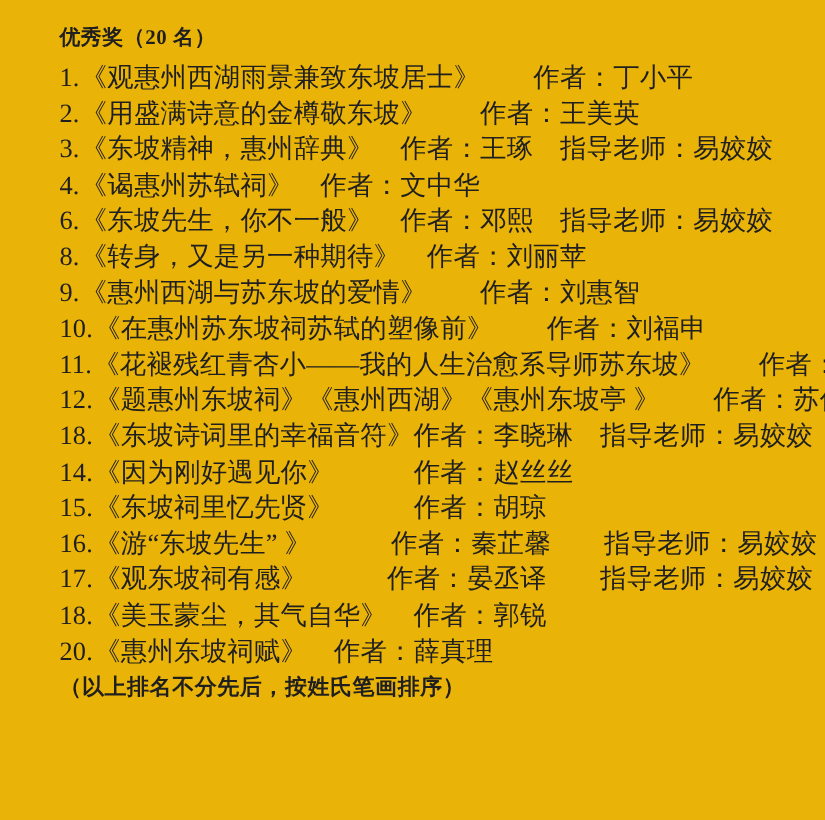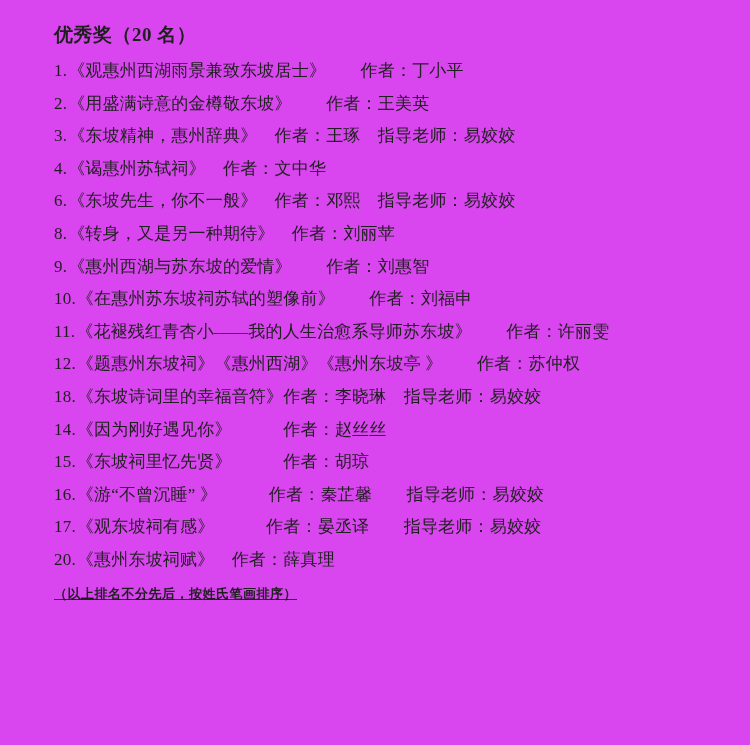--- a/index.html
+++ b/index.html
@@ -12,48 +12,47 @@
     height: 745px;
     overflow: hidden;
   }
   .doc {
     box-sizing: border-box;
     width: 750px;
     height: 745px;
     padding: 18px 16px 0 54px;
     font-family: "Liberation Serif", serif;
     color: #1f1f1f;
-    background: #d946ef;
+    background: #eab308;
   }
   .doc-title {
     margin: 0 0 3px 0;
     font-size: 19px;
     font-weight: bold;
     line-height: 34px;
     letter-spacing: 0.5px;
     white-space: pre;
   }
   .row {
     margin: 0;
-    font-size: 17px;
+    font-size: 24px;
     line-height: 32.6px;
     white-space: pre;
     letter-spacing: 0.2px;
   }
   .row .num {
     padding-right: 1px;
   }
   .footer-note {
     margin: 0;
-    font-size: 13px;
+    font-size: 20px;
     font-weight: bold;
     line-height: 33px;
     white-space: pre;
     letter-spacing: 0.5px;
-    text-decoration: underline;
   }
 </style>
 </head>
 <body>
 
 <div class="doc">
   <h1 class="doc-title">优秀奖（20 名）</h1>
   <div id="award-list">
   <p class="row"><span class="num">1.</span><span>《观惠州西湖雨景兼致东坡居士》</span><span>　　</span><span>作者：</span><span>丁小平</span><span></span><span></span><span></span></p>
 
@@ -76,22 +75,23 @@
   <p class="row"><span class="num">11.</span><span>《花褪残红青杏小——我的人生治愈系导师苏东坡》</span><span>　　</span><span>作者：</span><span>许丽雯</span><span></span><span></span><span></span></p>
 
   <p class="row"><span class="num">12.</span><span>《题惠州东坡祠》《惠州西湖》《惠州东坡亭 》</span><span>　　</span><span>作者：</span><span>苏仲权</span><span></span><span></span><span></span></p>
 
   <p class="row"><span class="num">18.</span><span>《东坡诗词里的幸福音符》</span><span></span><span>作者：</span><span>李晓琳</span><span>　</span><span>指导老师：</span><span>易姣姣</span></p>
 
   <p class="row"><span class="num">14.</span><span>《因为刚好遇见你》</span><span>　　　</span><span>作者：</span><span>赵丝丝</span><span></span><span></span><span></span></p>
 
   <p class="row"><span class="num">15.</span><span>《东坡祠里忆先贤》</span><span>　　　</span><span>作者：</span><span>胡琼</span><span></span><span></span><span></span></p>
 
-  <p class="row"><span class="num">16.</span><span>《游“不曾沉睡” 》</span><span>　　　</span><span>作者：</span><span>秦芷馨</span><span>　　</span><span>指导老师：</span><span>易姣姣</span></p>
+  <p class="row"><span class="num">16.</span><span>《游“东坡先生” 》</span><span>　　　</span><span>作者：</span><span>秦芷馨</span><span>　　</span><span>指导老师：</span><span>易姣姣</span></p>
 
   <p class="row"><span class="num">17.</span><span>《观东坡祠有感》</span><span>　　　</span><span>作者：</span><span>晏丞译</span><span>　　</span><span>指导老师：</span><span>易姣姣</span></p>
 
+  <p class="row"><span class="num">18.</span><span>《美玉蒙尘，其气自华》</span><span>　</span><span>作者：</span><span>郭锐</span><span></span><span></span><span></span></p>
 
 
   <p class="row"><span class="num">20.</span><span>《惠州东坡祠赋》</span><span>　</span><span>作者：</span><span>薛真理</span><span></span><span></span><span></span></p>
 </div>
   <p class="footer-note">（以上排名不分先后，按姓氏笔画排序）</p>
 </div>
 
 </body></html>

